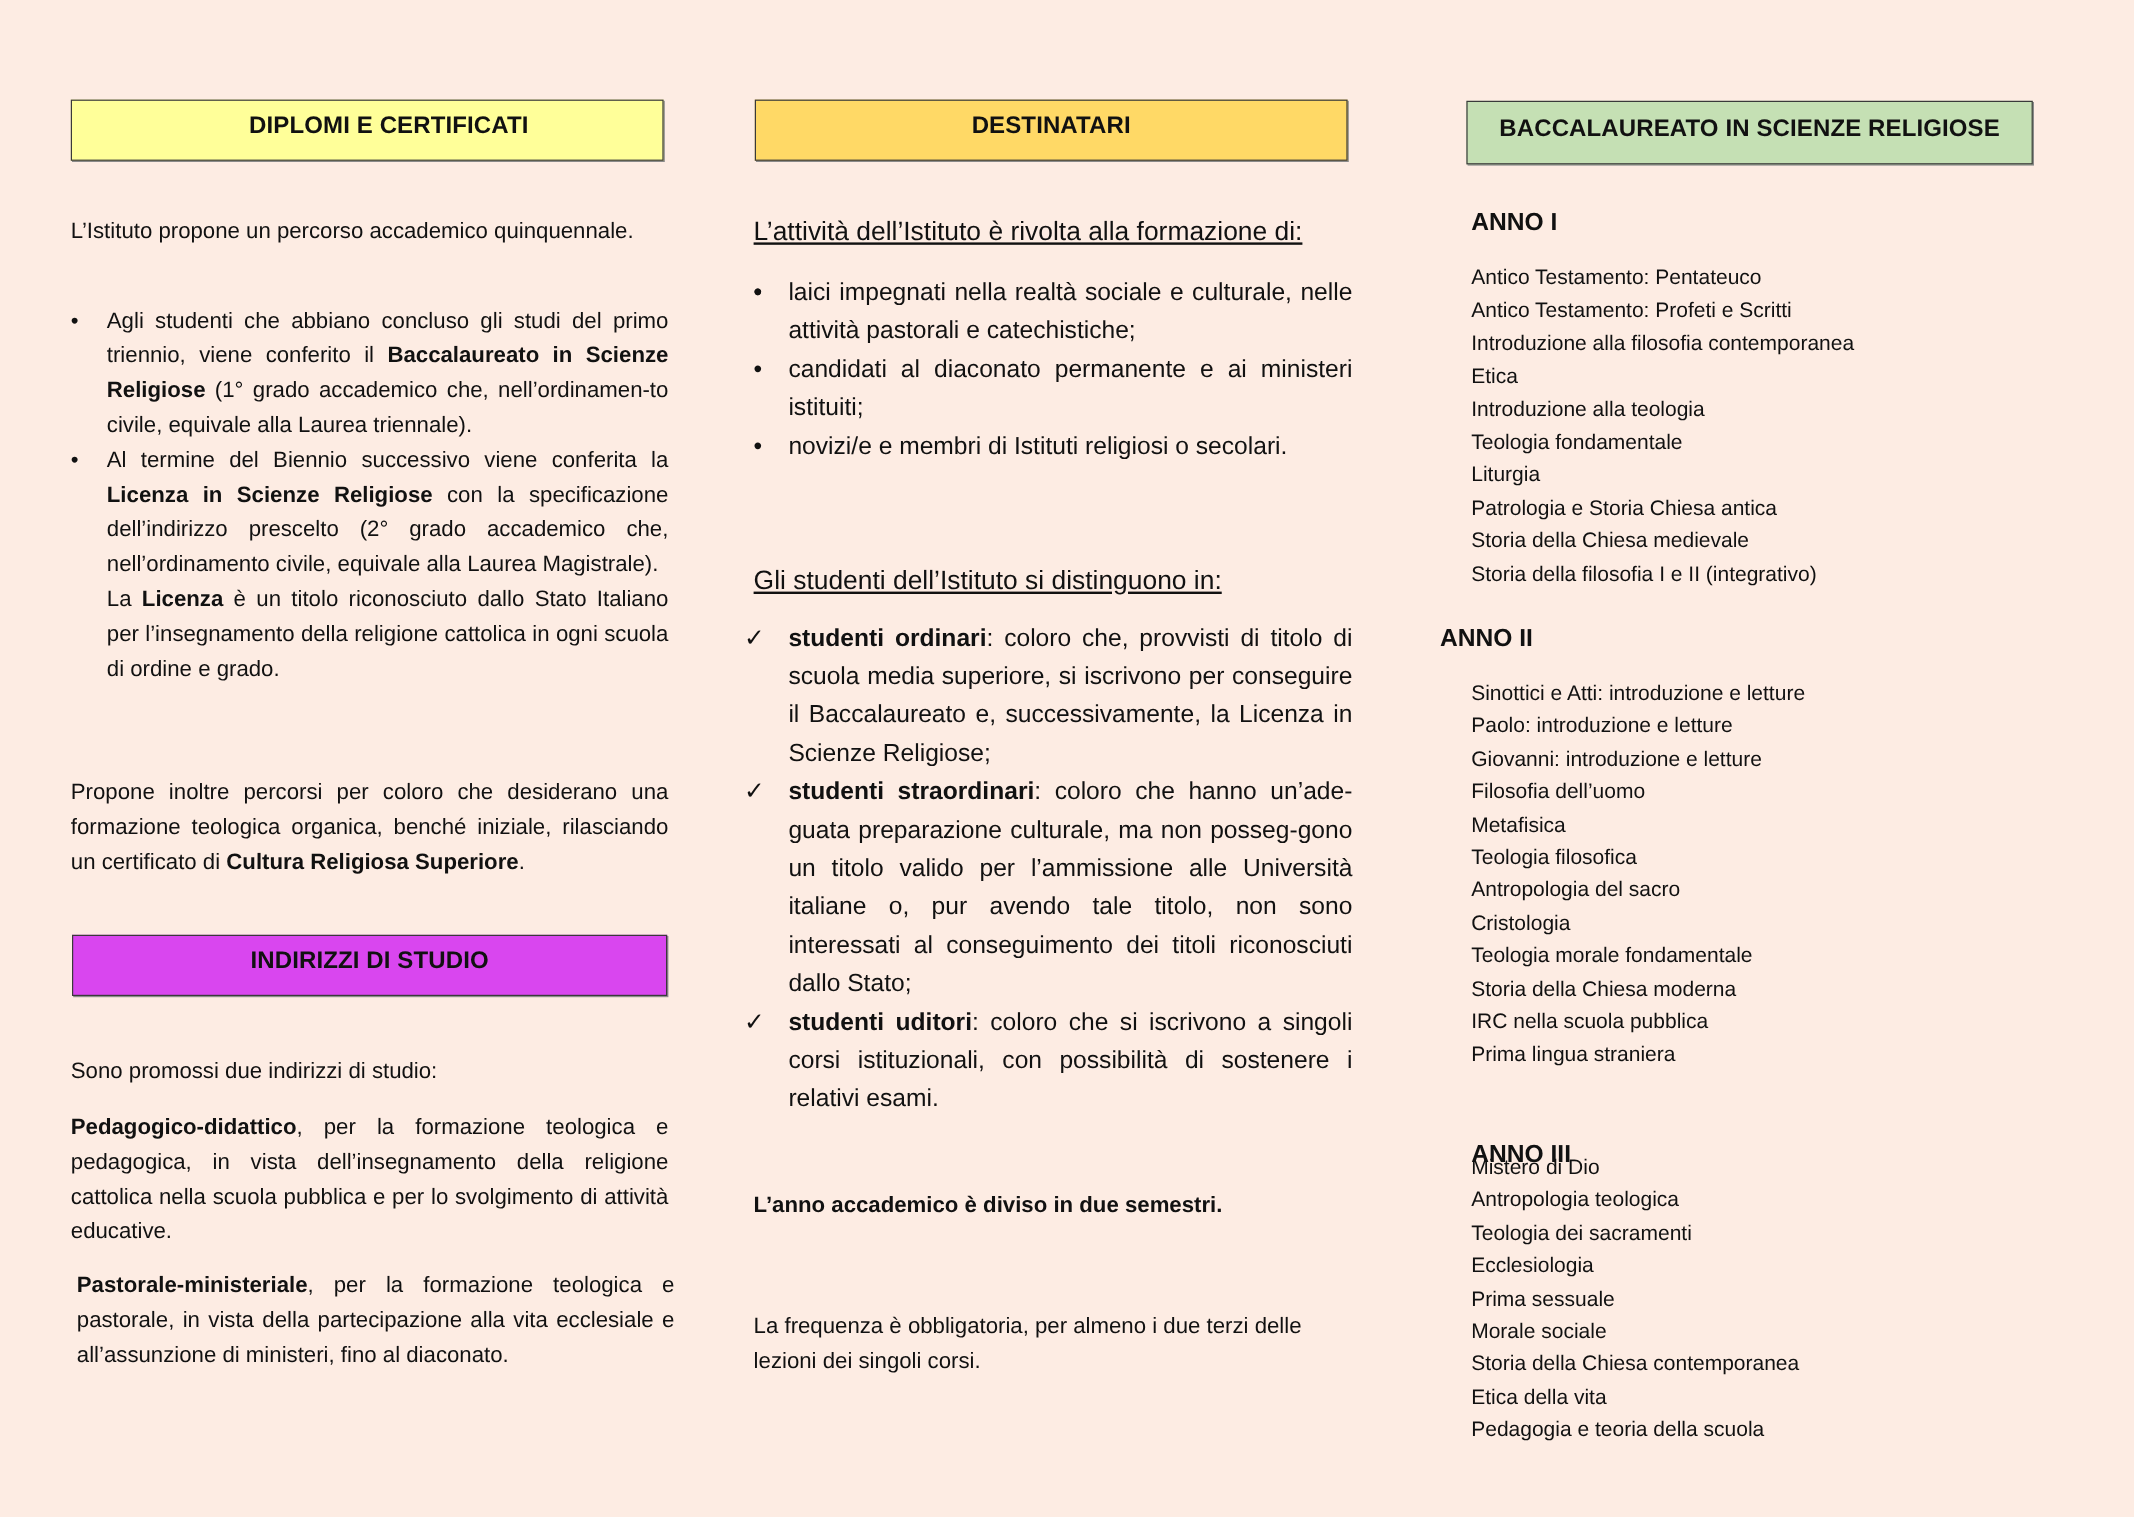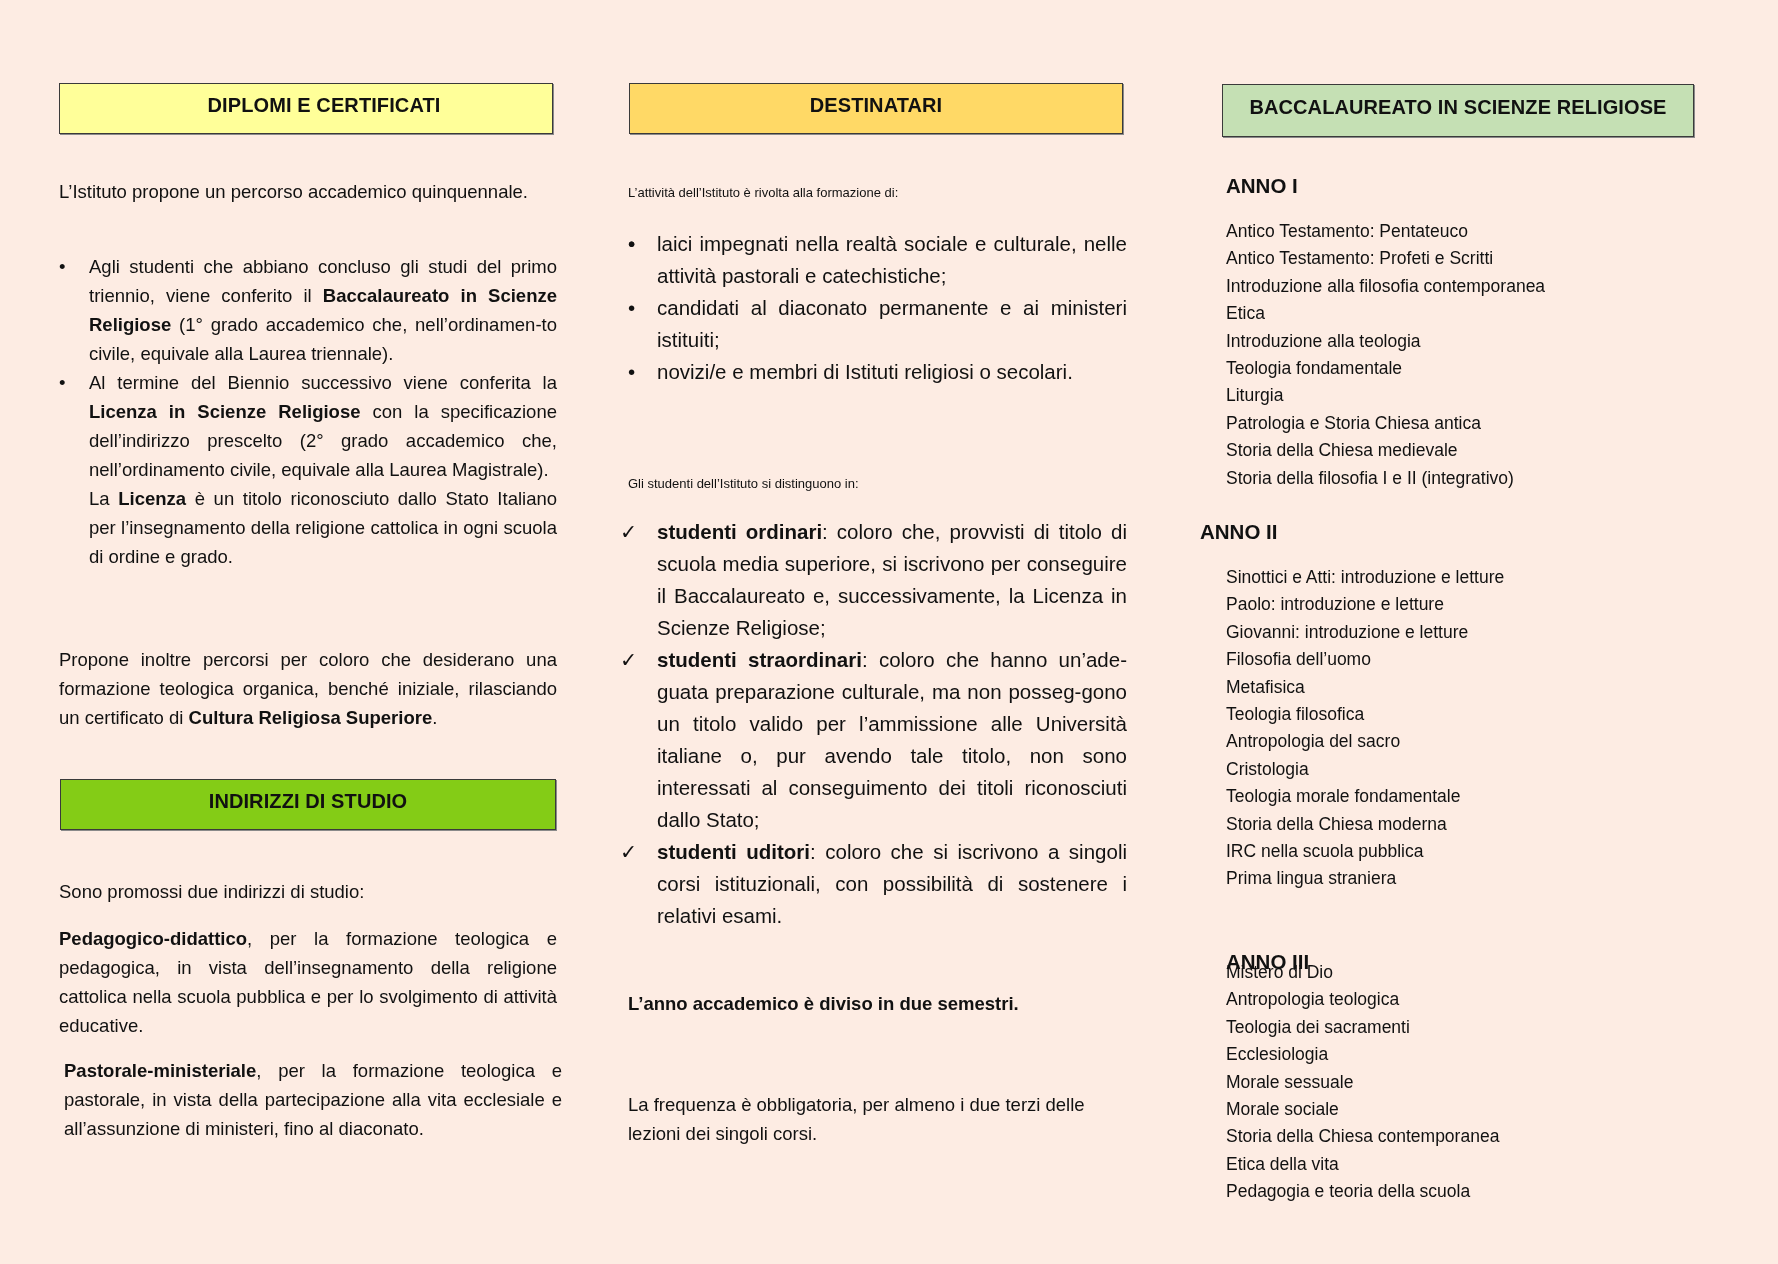--- a/index.html
+++ b/index.html
@@ -24,21 +24,21 @@
       align-items: center;
       justify-content: center;
       font-weight: bold;
       font-size: 20px;
       letter-spacing: 0.1px;
       padding-bottom: 6px;
     }
     .hbox-yellow { background: #ffff99; }
     .hbox-orange { background: #ffd966; }
     .hbox-green  { background: #c5e0b4; }
-    .hbox-blue   { background: #84cc16; }
+    .hbox-blue   { background: #d946ef; }
 
     .txt {
       position: absolute;
       font-size: 18.5px;
       line-height: 29px;
       text-align: justify;
     }
     .txt p { margin: 0; }
     .txt b { font-weight: bold; }
 
@@ -57,21 +57,21 @@
     }
     .blist li .mark {
       position: absolute;
       left: 0;
       top: 0;
       width: 20px;
       text-align: left;
     }
 
     
-    .c2 { font-size: 13px; line-height: 32px; }
+    .c2 { font-size: 22px; line-height: 32px; text-decoration: underline; }
     .c2list { font-size: 20.5px; line-height: 32px; }
     .c2list li { padding-left: 29px; }
     .c2small { font-size: 18.5px; line-height: 29px; text-align: left; }
 
     
     .year-title {
       position: absolute;
       font-weight: bold;
       font-size: 20.5px;
     }
@@ -220,19 +220,19 @@
     <li>IRC nella scuola pubblica</li>
     <li>Prima lingua straniera</li>
   </ul>
 
   <div class="year-title" style="left:1226px; top:950px;">ANNO III</div>
   <ul class="course-list" style="left:1226px; top:959px;">
     <li>Mistero di Dio</li>
     <li>Antropologia teologica</li>
     <li>Teologia dei sacramenti</li>
     <li>Ecclesiologia</li>
-    <li>Morale sessuale</li>
+    <li>Prima sessuale</li>
     <li>Morale sociale</li>
     <li>Storia della Chiesa contemporanea</li>
     <li>Etica della vita</li>
     <li>Pedagogia e teoria della scuola</li>
   </ul>
 </div>
 
 </body></html>

